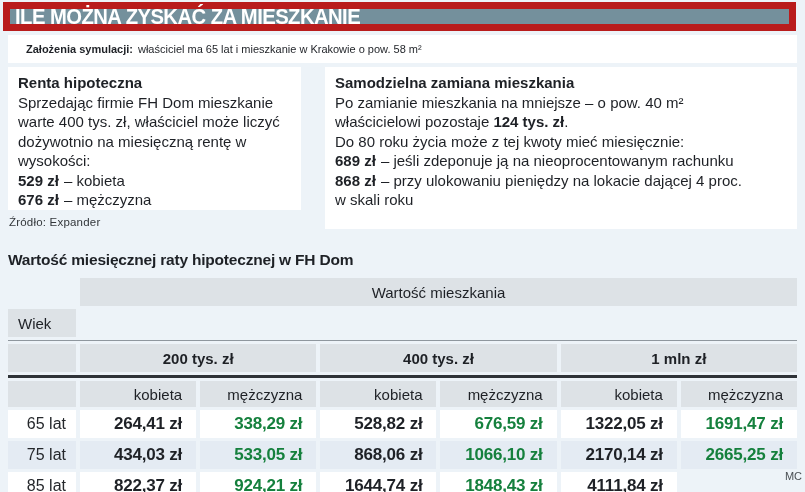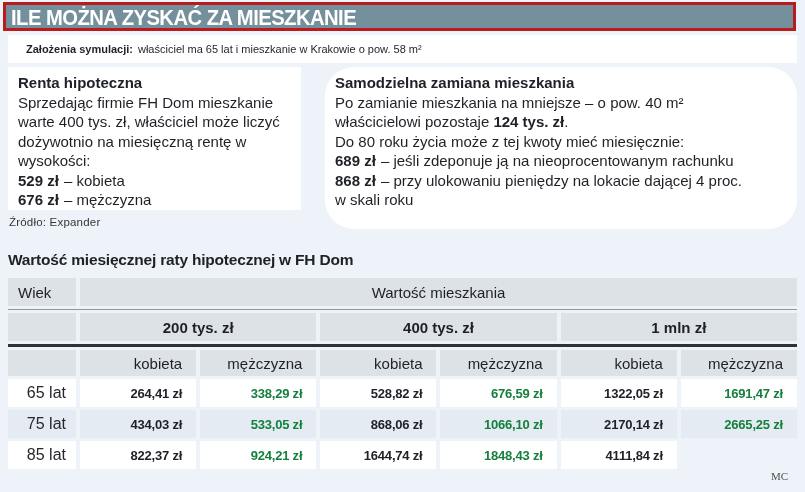--- a/index.html
+++ b/index.html
@@ -4,41 +4,41 @@
 <style>
   html,body { margin:0; padding:0; background:#d8dde2; }
   .page {
     position:relative; width:805px; height:492px; overflow:hidden;
     background:#edf3f8; color:#1e2126;
     font-family:"Liberation Sans", sans-serif;
   }
   
   .titlebar {
     position:absolute; left:3px; top:2px; width:793px; height:29px;
-    background:#74909c; border:3px solid #b91c1c; box-sizing:border-box;
-    display:flex; padding-left:5px;
+    background:#74909c; border:7px solid #b91c1c; box-sizing:border-box;
+    display:flex; align-items:center; padding-left:5px;
   }
   .titlebar .t {
     color:#ffffff; font-weight:bold; font-size:22px; letter-spacing:-0.6px;
     transform:scaleX(.92); transform-origin:left center; white-space:nowrap;
   }
   
   .assumptions {
     position:absolute; left:8px; top:35px; width:789px; height:28px;
     background:#ffffff; box-sizing:border-box;
     display:flex; align-items:center; padding-left:18px; font-size:11px;
   }
   .assumptions b { margin-right:5px; }
   
   .box {
     position:absolute; background:#ffffff; box-sizing:border-box;
     padding:6px 10px; font-size:15px; line-height:19.5px;
   }
   .box-left  { left:8px;   top:67px; width:293px; height:143px; }
-  .box-right { left:325px; top:67px; width:472px; height:162px;border-radius:29px; }
+  .box-right { left:325px; top:67px; width:472px; height:162px; }
   .box-title { font-weight:bold; }
   .amount-line b { margin-right:5px;margin-top:21px; }
   .cont { }
   .source {
     position:absolute; left:9px; top:216px;
     font-size:11.5px; color:#33373b; letter-spacing:0.2px;
   }
   
   .table-title {
     position:absolute; left:8px; top:251px;
@@ -52,27 +52,27 @@
   .cell { display:flex; align-items:center; box-sizing:border-box; }
   .hdr  { background:#dde2e6; height:28px; font-size:15px; }
   .age-hdr  { padding-left:10px; }
   .span-hdr { grid-column:2 / -1; justify-content:center; }
   .group { grid-column:span 2; justify-content:center; font-weight:bold; }
   .sub   { justify-content:flex-end; padding-right:14px; height:26px; }
   .rule  { grid-column:1 / -1; }
   .rule-thin  { height:1px; background:#8f979e; }
   .rule-thick { height:3px; background:#2f3338; }
   .age { justify-content:flex-end; padding-right:10px; font-size:16px; height:28px; color:#24272b; }
-  .val { justify-content:flex-end; padding-right:14px; font-weight:bold; font-size:13px; height:28px; letter-spacing:-0.2px; }
+  .val { justify-content:flex-end; padding-right:14px; font-weight:bold; font-size:17px; height:28px; letter-spacing:-0.2px; }
   .val.m { color:#15803d; }
   .row-a { background:#ffffff; }
   .row-b { background:#e4ebf3; }
   .credit {
-    position:absolute; right:17px; top:470px;
-    font-size:11px; color:#4a4f54;font-family:Liberation Serif, serif;
+    position:absolute; right:3px; top:470px;
+    font-size:11px; color:#4a4f54;
   }
 </style>
 </head>
 <body>
 
 <div class="page">
 
   <div class="titlebar">
     <span class="t">ILE MOŻNA ZYSKAĆ ZA MIESZKANIE</span>
   </div>
@@ -106,22 +106,22 @@
     <div class="amount-line">
       <b>868 zł</b><span>– przy ulokowaniu pieniędzy na lokacie dającej 4 proc.</span>
     </div>
     <div class="cont">w skali roku</div>
   </div>
 
   <div class="table-title">Wartość miesięcznej raty hipotecznej w FH Dom</div>
 
   <div class="grid">
 
+    <div class="cell hdr span-hdr">Wartość mieszkania</div>
     <div class="cell hdr age-hdr">Wiek</div>
-    <div class="cell hdr span-hdr">Wartość mieszkania</div>
     <div class="rule rule-thin"></div>
 
     <div class="cell hdr"></div>
     <div class="cell hdr group">200 tys. zł</div>
     <div class="cell hdr group">400 tys. zł</div>
     <div class="cell hdr group">1 mln zł</div>
     <div class="rule rule-thick"></div>
 
     <div class="cell hdr sub"></div>
     <div class="cell hdr sub">kobieta</div>

